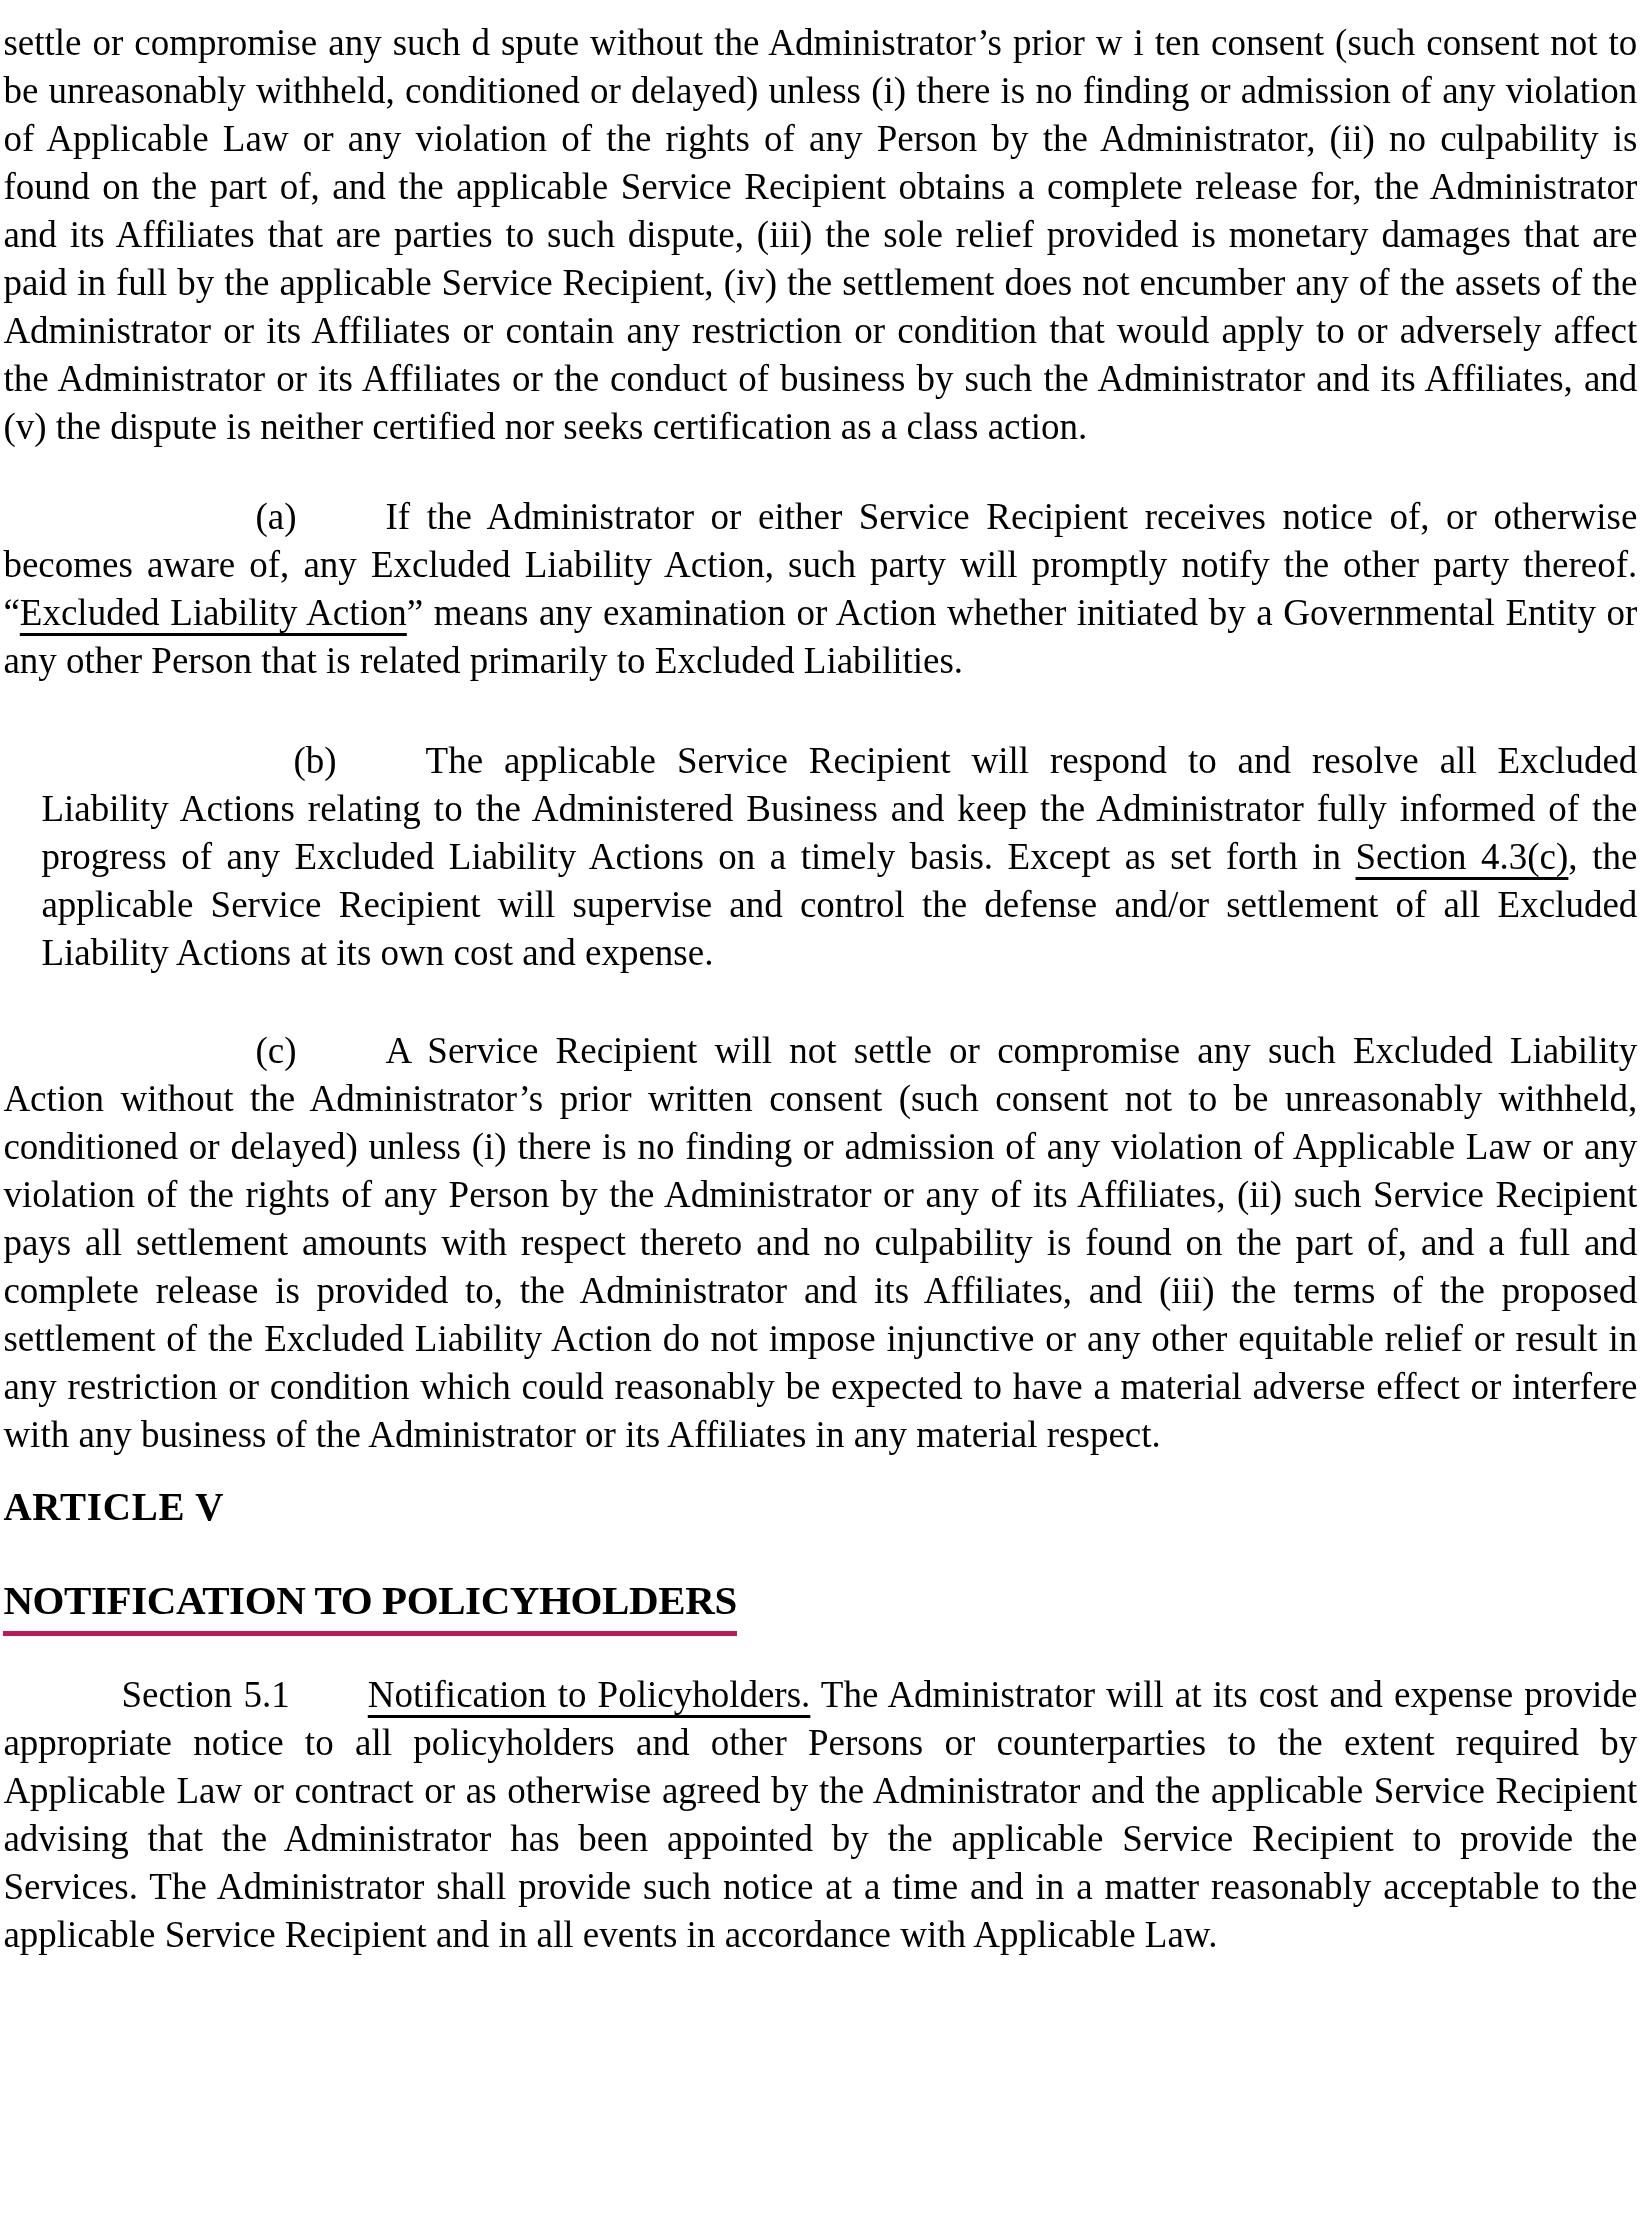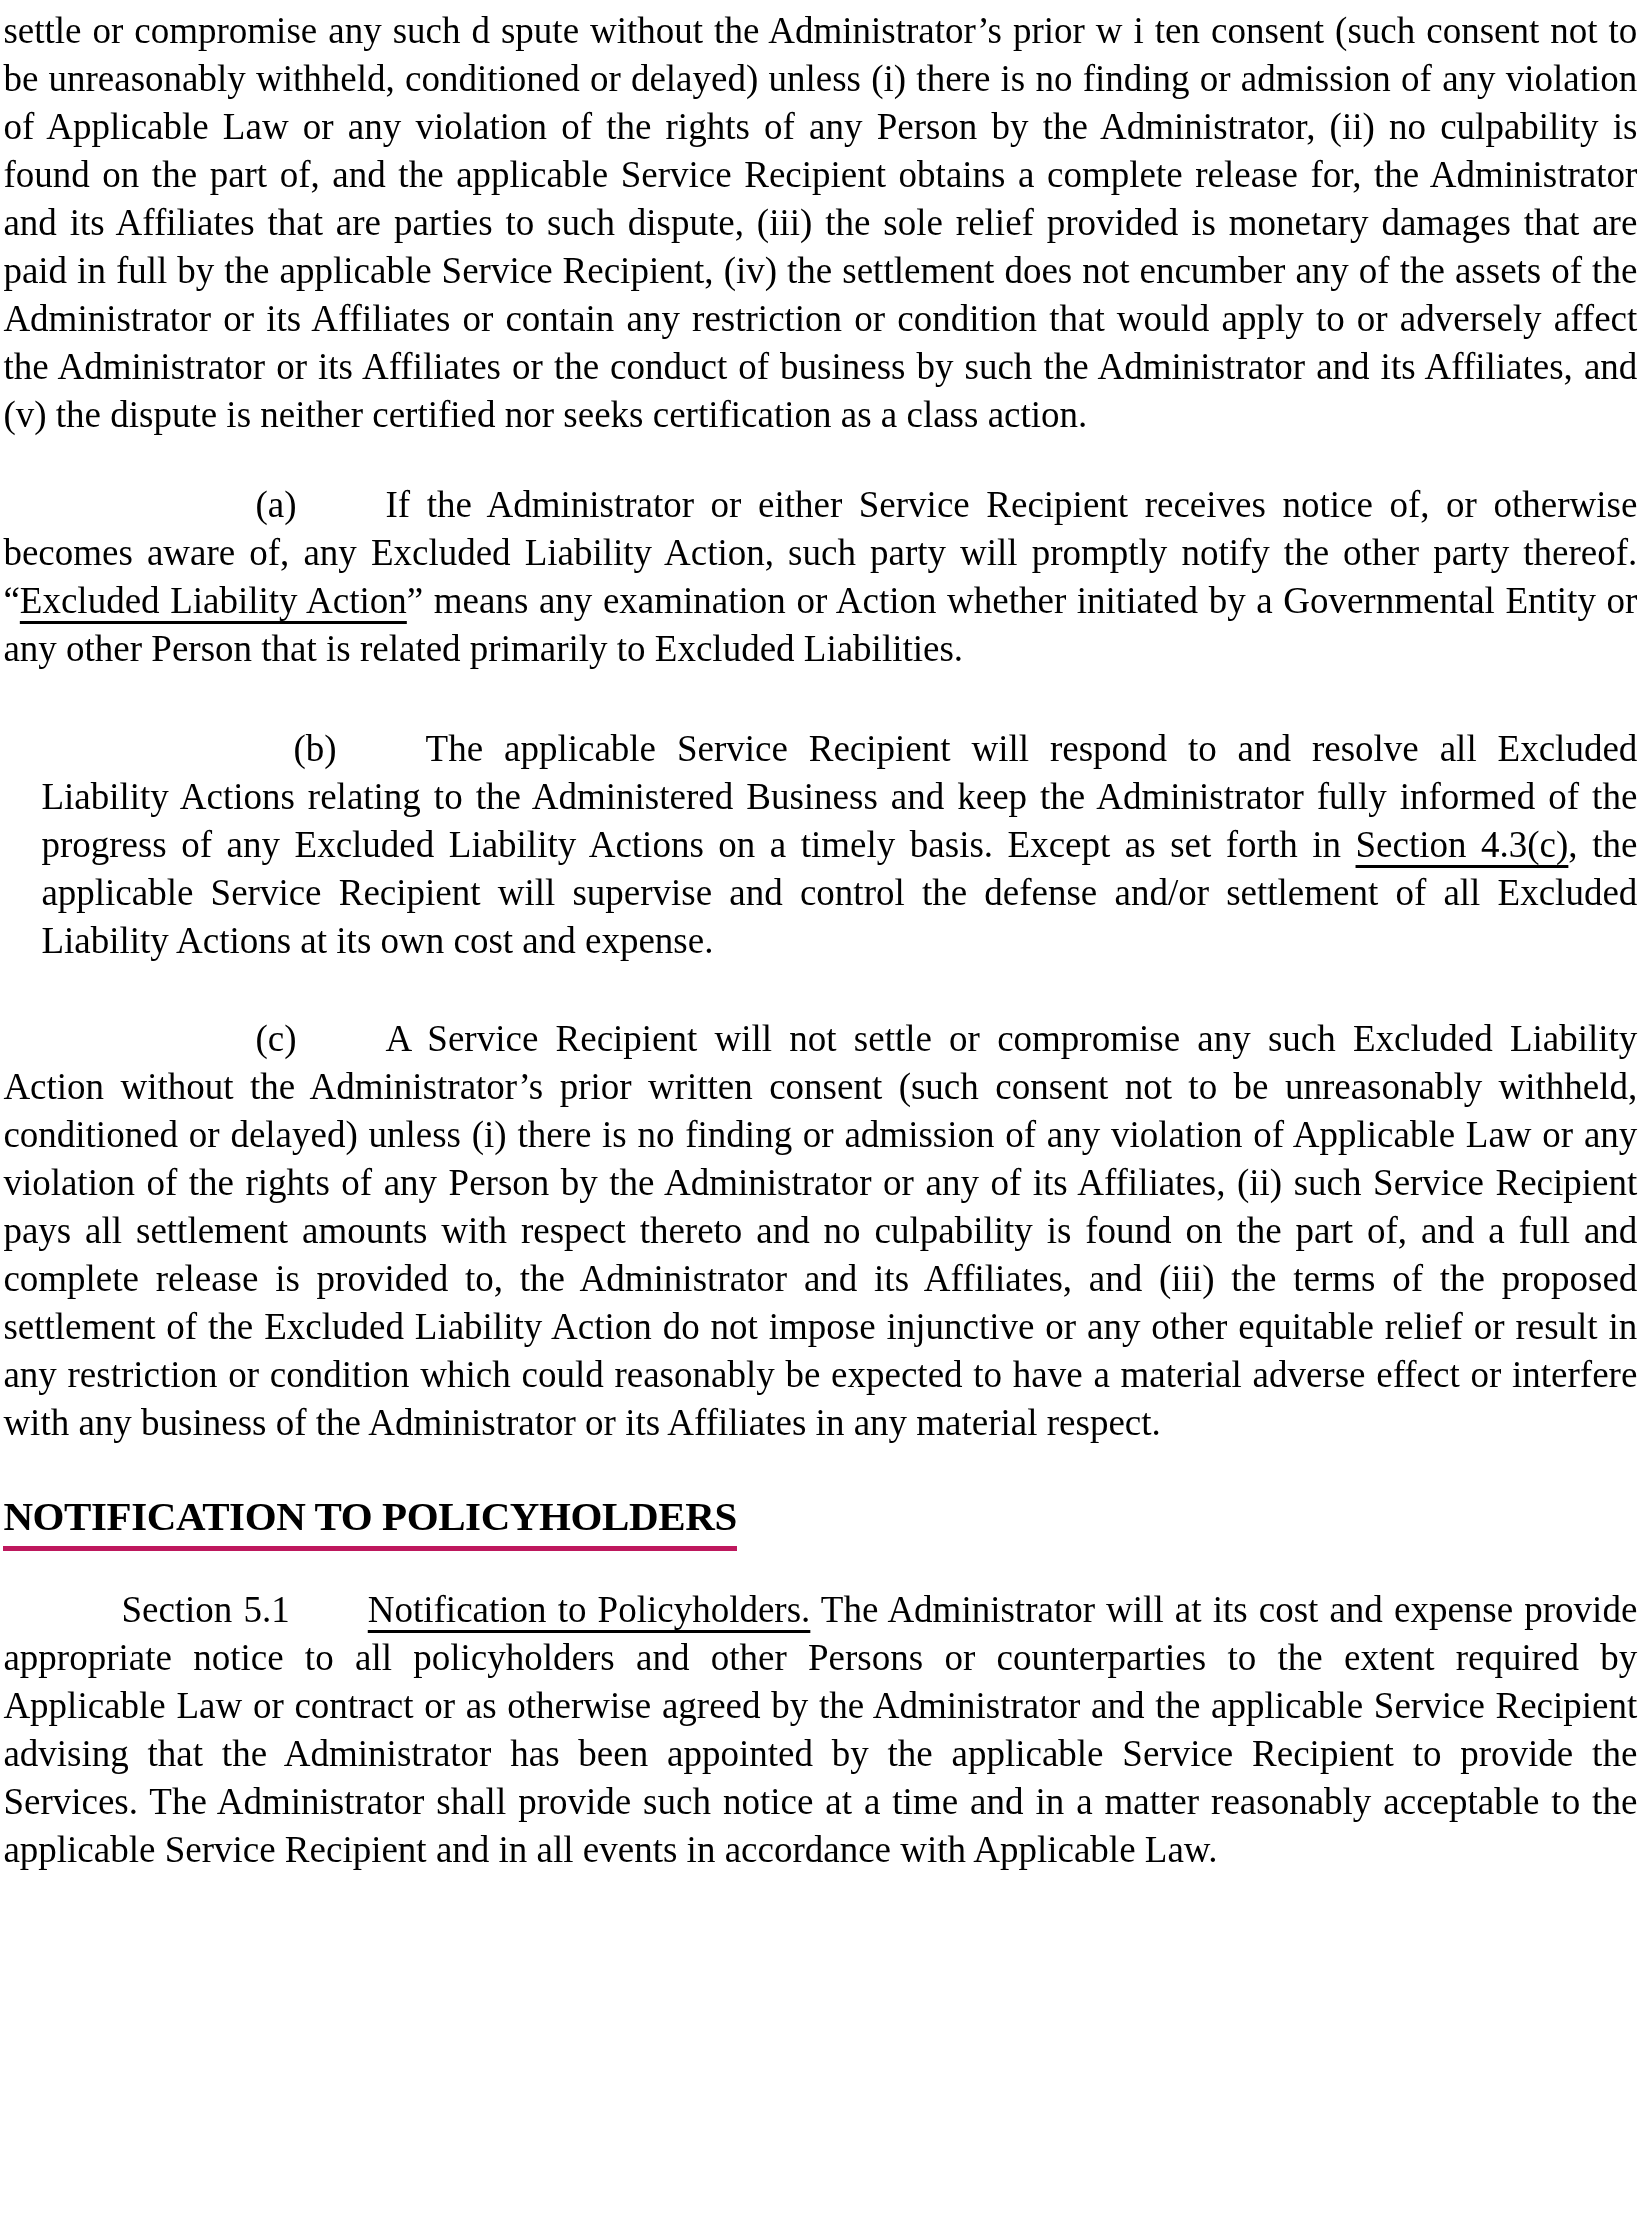--- a/index.html
+++ b/index.html
@@ -21,21 +21,21 @@
 
   
   .indent-sec    { text-indent:118px; }
   .indent-letter { text-indent:252px; }
 
   
   .tab-sec { display:inline-block; width:78px; }
   .tab-num { display:inline-block; width:89px; }
 
   
-  .p-cont      { margin-top:0; }
+  .p-cont      { margin-top:12px; }
   .sec43-line  { margin-top:38px; }
   .para-a      { margin-top:42px; }
   .para-b      { margin-top:52px;margin-left:38px; }
   .para-c      { margin-top:50px; }
   .h-article   { margin-top:24.4px; }
   .h-subart    { margin-top:47px; }
   .sec51-para  { margin-top:35px; }
 
   
   .u {
@@ -69,19 +69,20 @@
 
   <p class="p-cont">settle or compromise any such d spute without the Administrator’s prior w i ten consent (such consent not to be unreasonably withheld, conditioned or delayed) unless (i) there is no finding or admission of any violation of Applicable Law or any violation of the rights of any Person by the Administrator, (ii) no culpability is found on the part of, and the applicable Service Recipient obtains a complete release for, the Administrator and its Affiliates that are parties to such dispute, (iii) the sole relief provided is monetary damages that are paid in full by the applicable Service Recipient, (iv) the settlement does not encumber any of the assets of the Administrator or its Affiliates or contain any restriction or condition that would apply to or adversely affect the Administrator or its Affiliates or the conduct of business by such the Administrator and its Affiliates, and (v) the dispute is neither certified nor seeks certification as a class action.</p>
 
 
   <p class="para-a indent-letter"><span>(a)</span><span class="tab-num"></span><span>If the Administrator or either Service Recipient receives notice of, or otherwise becomes aware of, any Excluded Liability Action, such party will promptly notify the other party thereof. “</span><span class="u">Excluded Liability Action</span><span>” means any examination or Action whether initiated by a Governmental Entity or any other Person that is related primarily to Excluded Liabilities.</span></p>
 
   <p class="para-b indent-letter"><span>(b)</span><span class="tab-num"></span><span>The applicable Service Recipient will respond to and resolve all Excluded Liability Actions relating to the Administered Business and keep the Administrator fully informed of the progress of any Excluded Liability Actions on a timely basis. Except as set forth in </span><span class="u">Section 4.3(c)</span><span>, the applicable Service Recipient will supervise and control the defense and/or settlement of all Excluded Liability Actions at its own cost and expense.</span></p>
 
   <p class="para-c indent-letter"><span>(c)</span><span class="tab-num"></span><span>A Service Recipient will not settle or compromise any such Excluded Liability Action without the Administrator’s prior written consent (such consent not to be unreasonably withheld, conditioned or delayed) unless (i) there is no finding or admission of any violation of Applicable Law or any violation of the rights of any Person by the Administrator or any of its Affiliates, (ii) such Service Recipient pays all settlement amounts with respect thereto and no culpability is found on the part of, and a full and complete release is provided to, the Administrator and its Affiliates, and (iii) the terms of the proposed settlement of the Excluded Liability Action do not impose injunctive or any other equitable relief or result in any restriction or condition which could reasonably be expected to have a material adverse effect or interfere with any business of the Administrator or its Affiliates in any material respect.</span></p>
 
+  <p class="h-article">ARTICLE V</p>
 
   <p class="h-subart"><span class="ul-heavy">NOTIFICATION TO POLICYHOLDERS</span></p>
 
   <p class="sec51-para indent-sec"><span>Section 5.1</span><span class="tab-sec"></span><span class="u">Notification to Policyholders.</span><span> The Administrator will at its cost and expense provide appropriate notice to all policyholders and other Persons or counterparties to the extent required by Applicable Law or contract or as otherwise agreed by the Administrator and the applicable Service Recipient advising that the Administrator has been appointed by the applicable Service Recipient to provide the Services. The Administrator shall provide such notice at a time and in a matter reasonably acceptable to the applicable Service Recipient and in all events in accordance with Applicable Law.</span></p>
 
 </div>
 
 
 </body></html>

